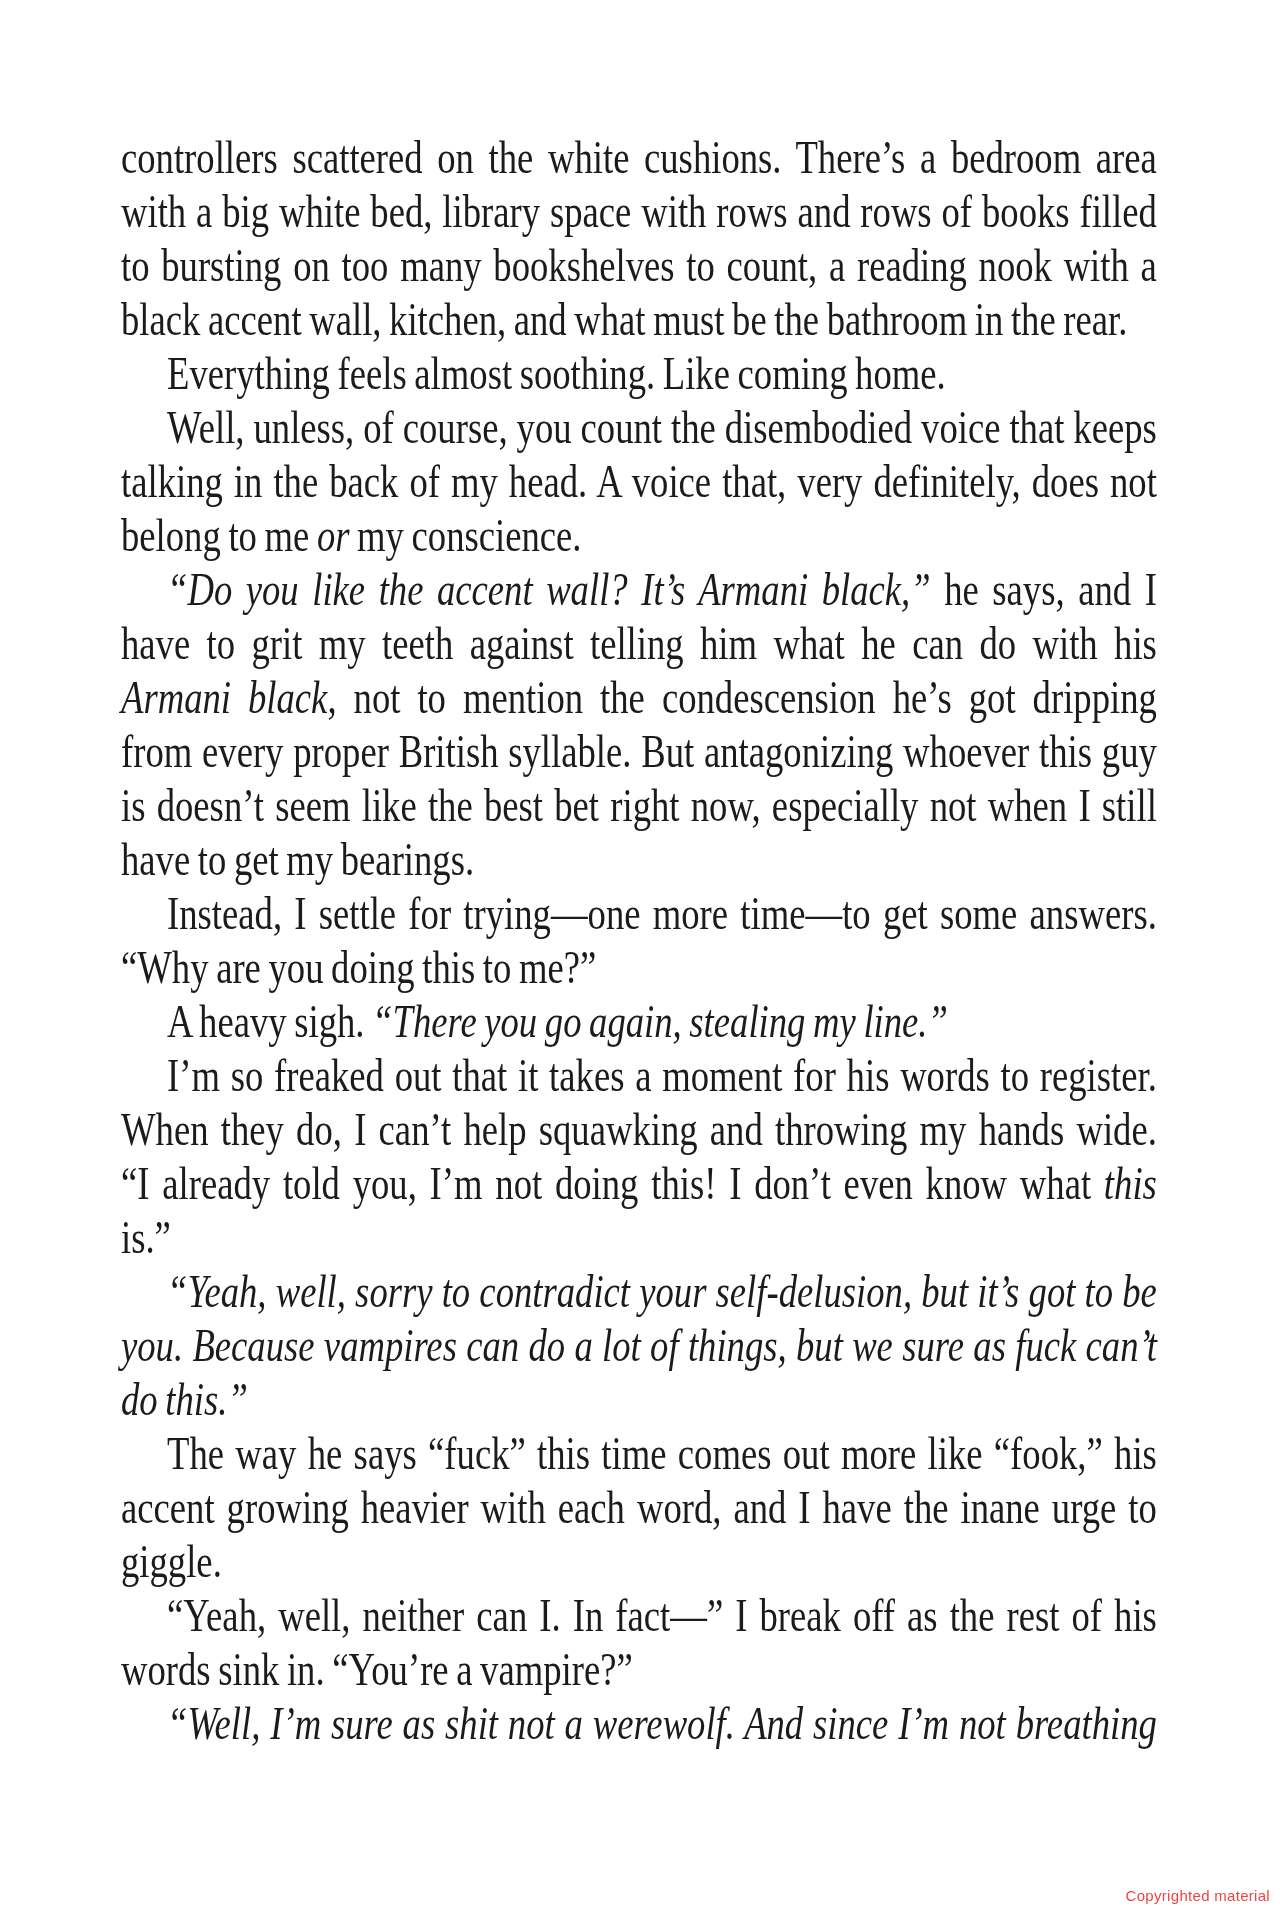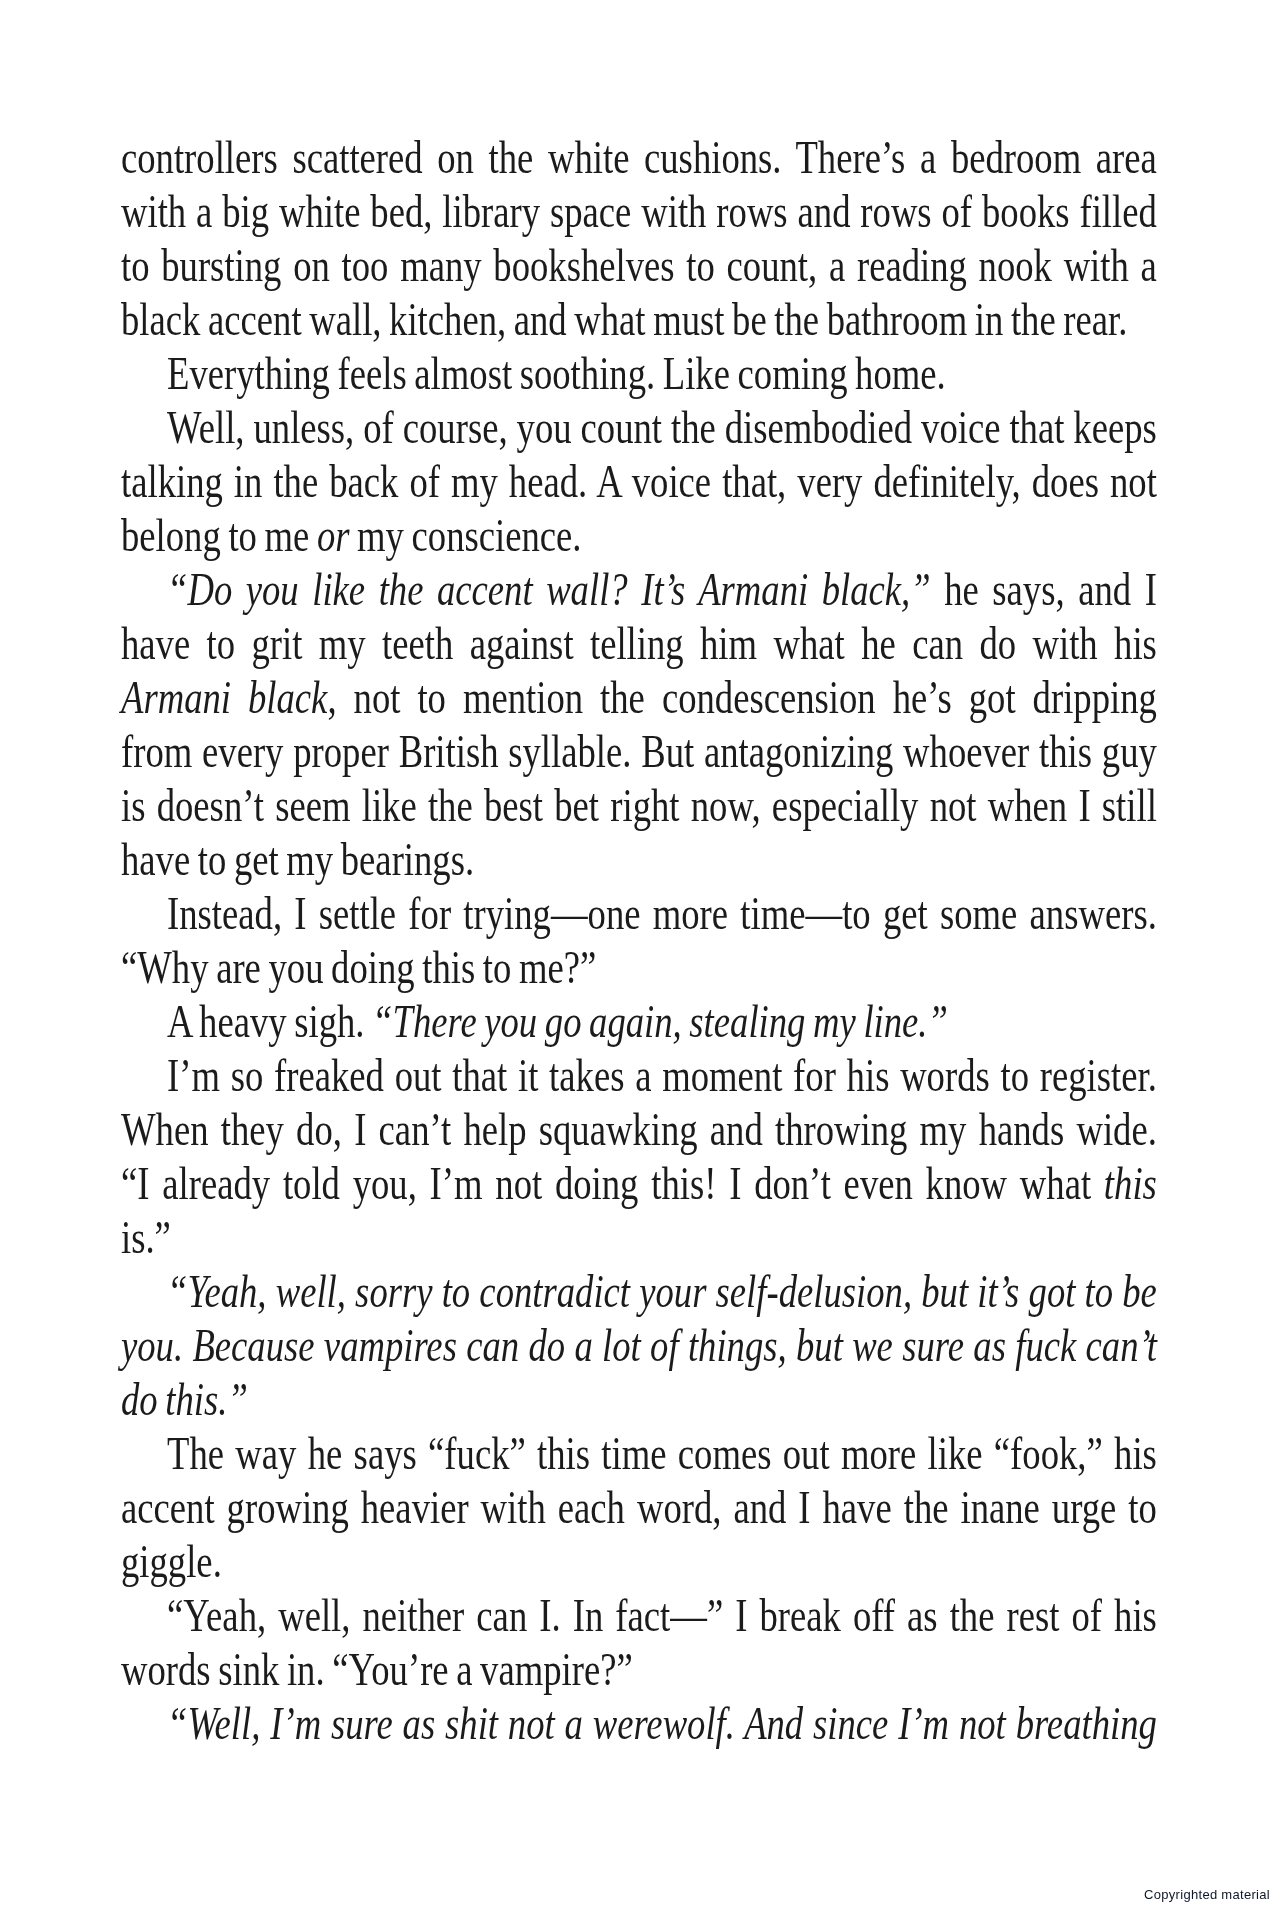--- a/index.html
+++ b/index.html
@@ -42,23 +42,23 @@
     text-indent: 59px;          
   }
   .it {
     font-style: italic;
   }
   .watermark {
     position: absolute;
     top: 1887px;
     right: 10px;
     font-family: "Liberation Sans", "DejaVu Sans", sans-serif;
-    font-size: 13px;
+    font-size: 15px;
     letter-spacing: 0.3px;
-    color: #0f172a;
+    color: #ef4444;
   }
 </style>
 </head>
 <body>
 
 <div class="page">
   <div class="text-block">
       <div>
         <div class="line j"><span>controllers scattered on the white cushions. There’s a bedroom area</span></div>
         <div class="line j"><span>with a big white bed, library space with rows and rows of books filled</span></div>

